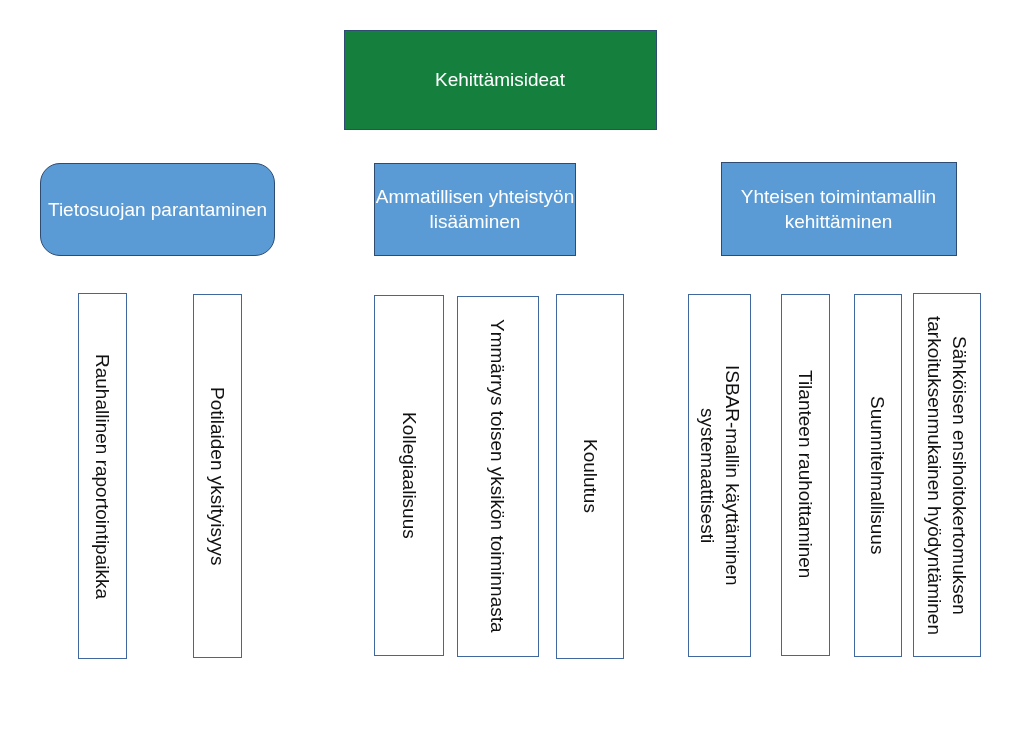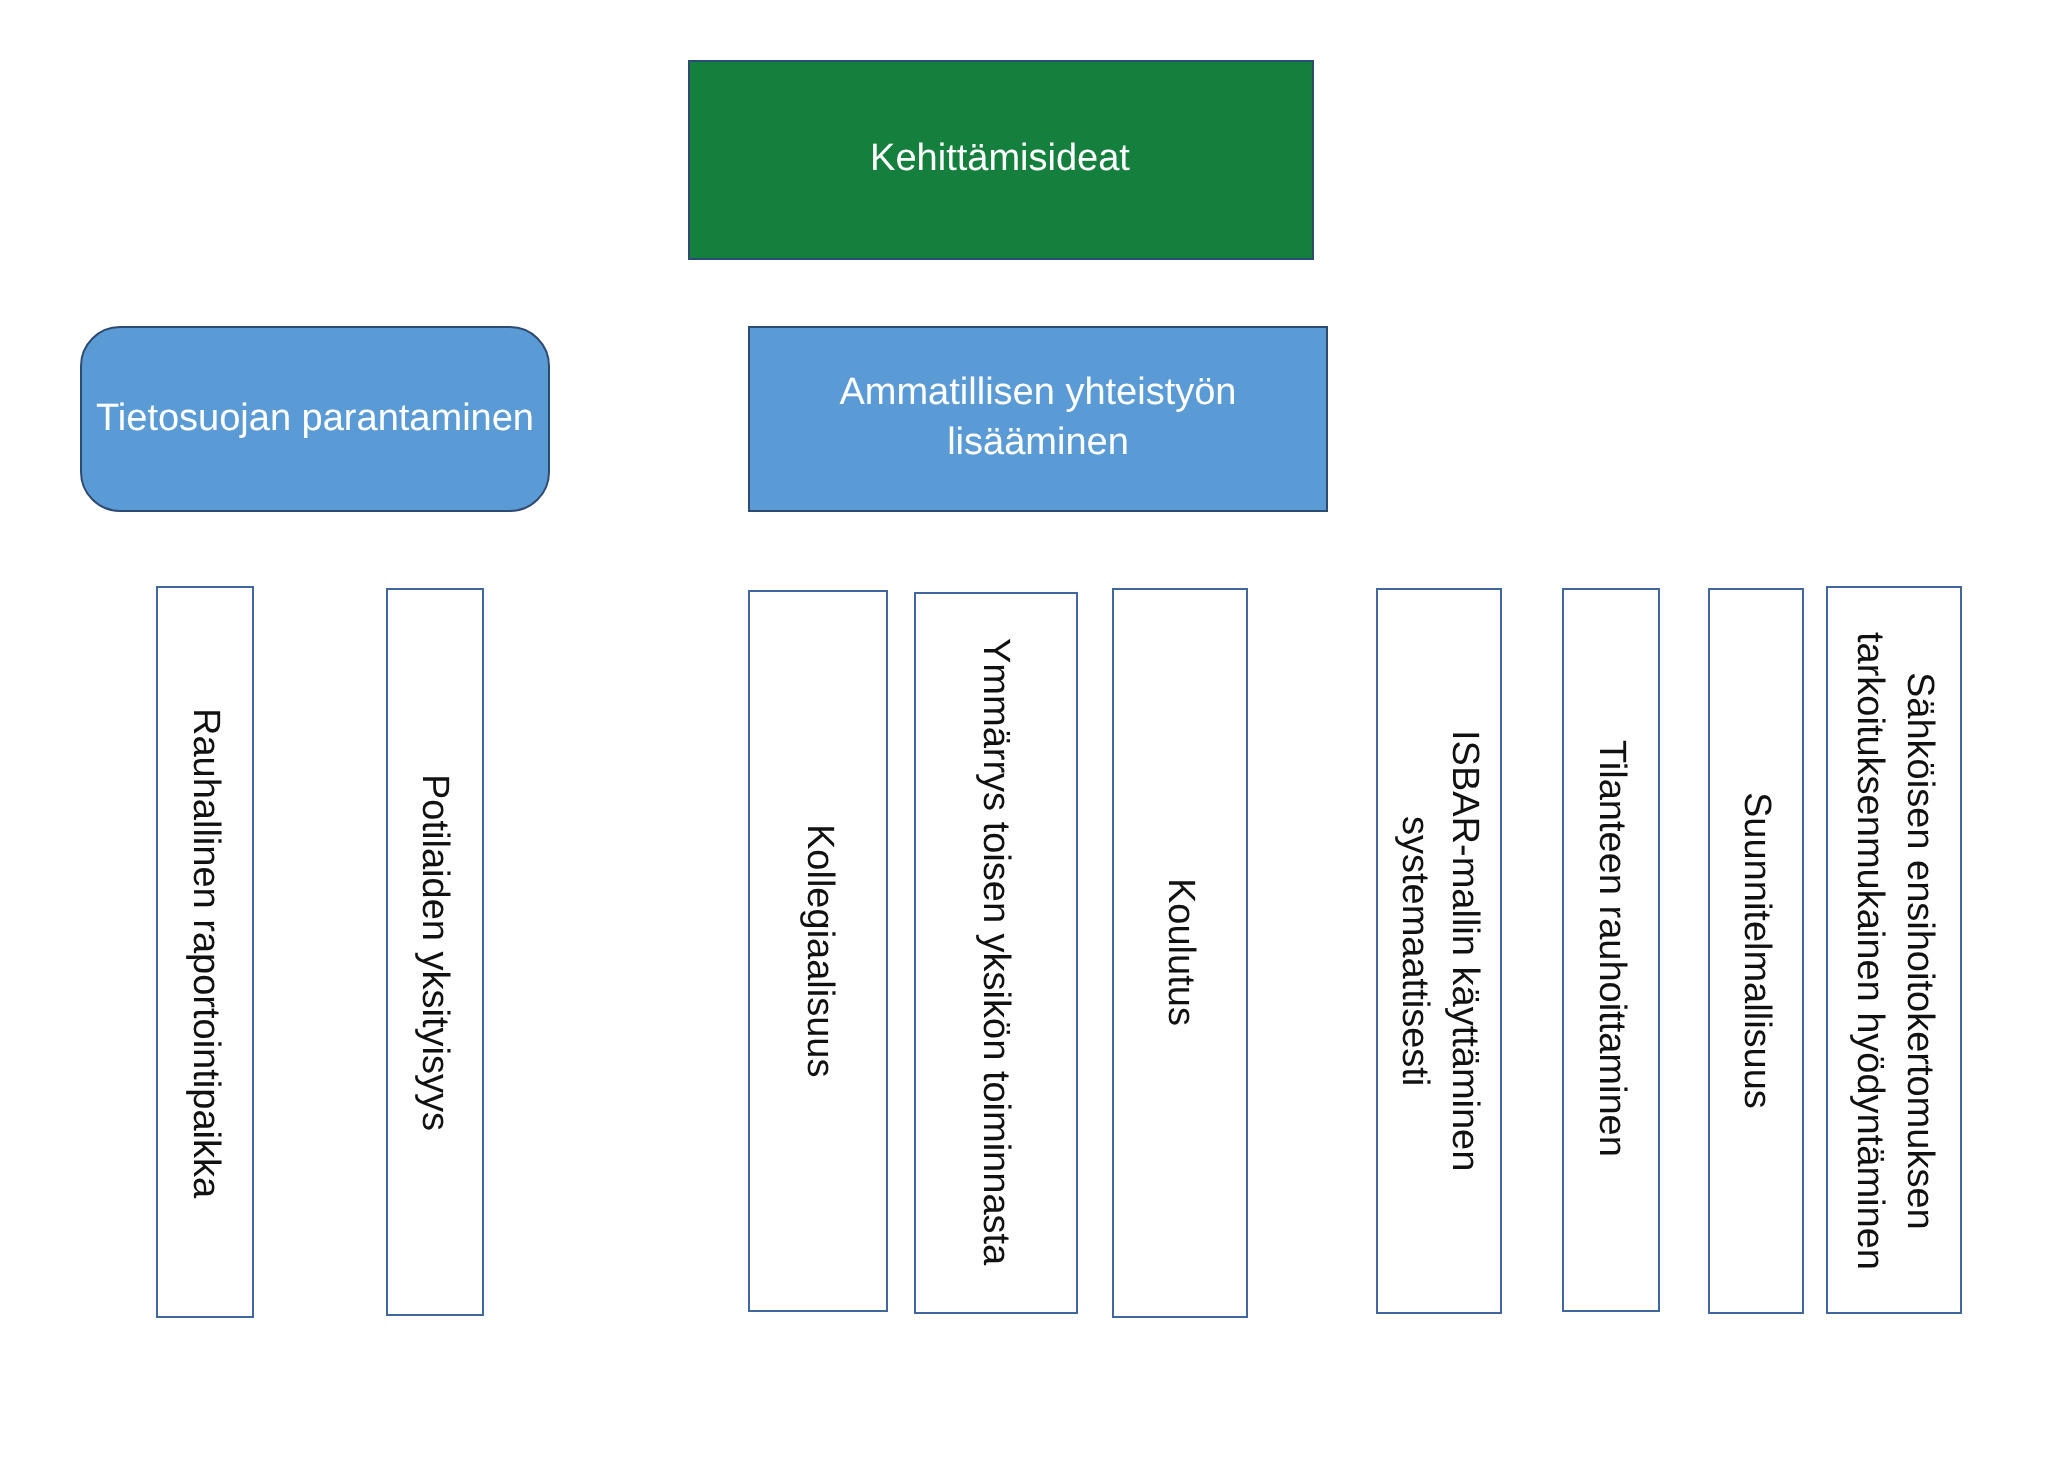--- a/index.html
+++ b/index.html
@@ -65,25 +65,29 @@
 
   <div class="node node-root" style="left:343.5px; top:30px; width:313px; height:99.5px;">
     <span>Kehittämisideat</span>
   </div>
 
   <div class="node node-cat" style="left:40px; top:163px; width:235px; height:93px;border-radius:20px;">
     <span class="mline">Tietosuojan
 parantaminen</span>
   </div>
 
-  <div class="node node-cat" style="left:374px; top:162.5px; width:290px; height:93.5px;">
+  <div class="node node-cat" style="left:374px; top:162.5px; width:202px; height:93.5px;">
     <span class="mline">Ammatillisen yhteistyön
 lisääminen</span>
   </div>
 
+  <div class="node node-cat" style="left:720.5px; top:161.5px; width:236px; height:94.5px;">
+    <span class="mline">Yhteisen toimintamallin
+kehittäminen</span>
+  </div>
 
   <div class="node node-leaf" style="left:77.8px; top:293.3px; width:49.6px; height:365.6px;">
     <span class="vtext">Rauhallinen raportointipaikka</span>
   </div>
 
   <div class="node node-leaf" style="left:192.9px; top:294px; width:48.7px; height:364px;">
     <span class="vtext">Potilaiden yksityisyys</span>
   </div>
 
   <div class="node node-leaf" style="left:374.1px; top:294.5px; width:70.4px; height:361.4px;">

